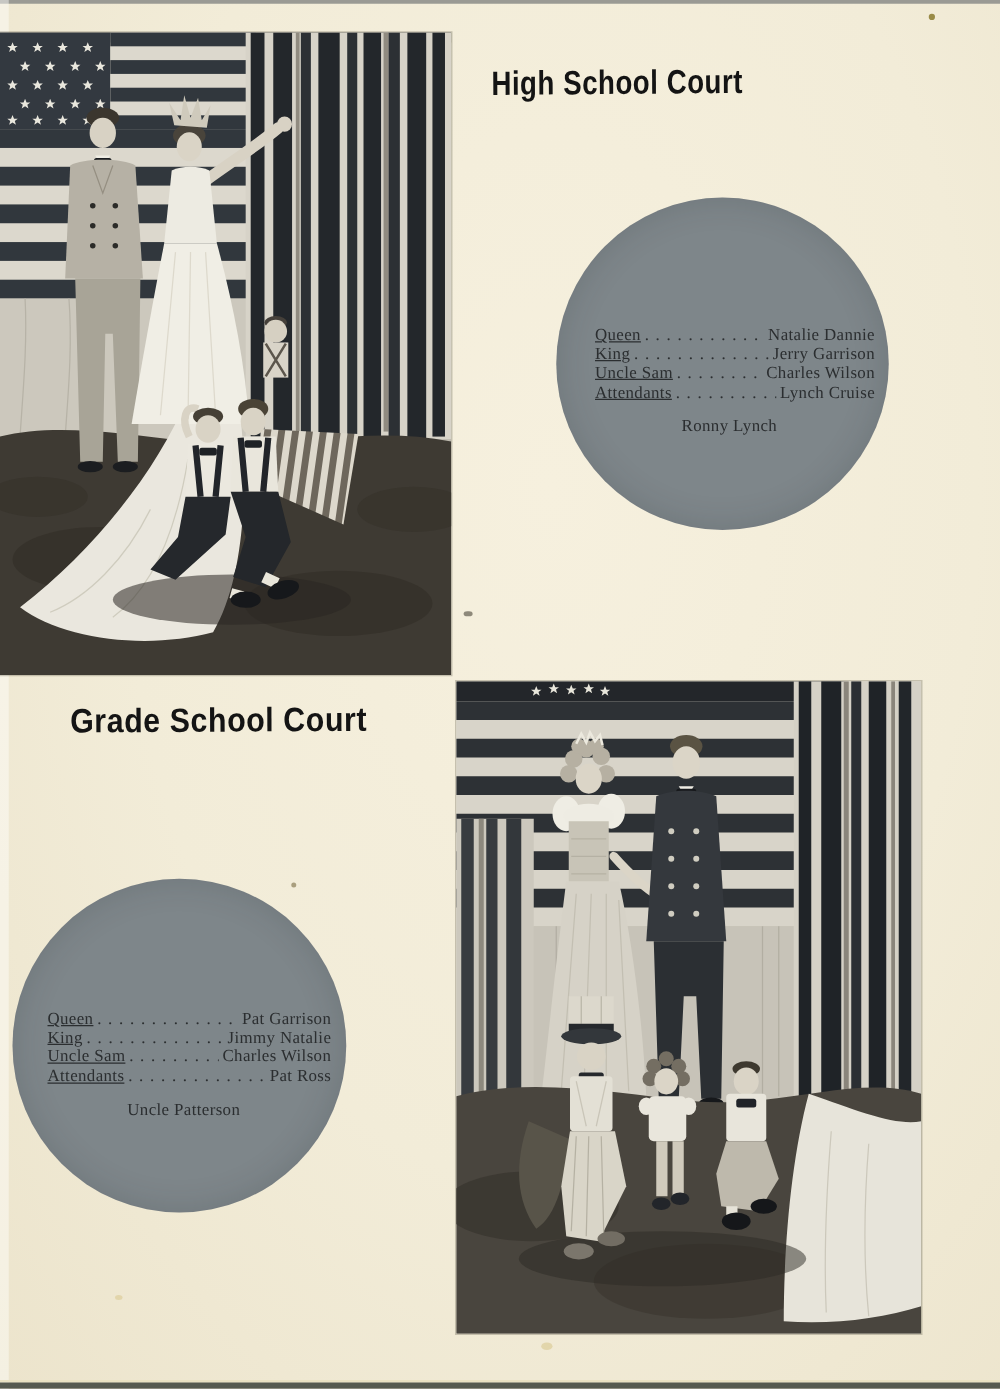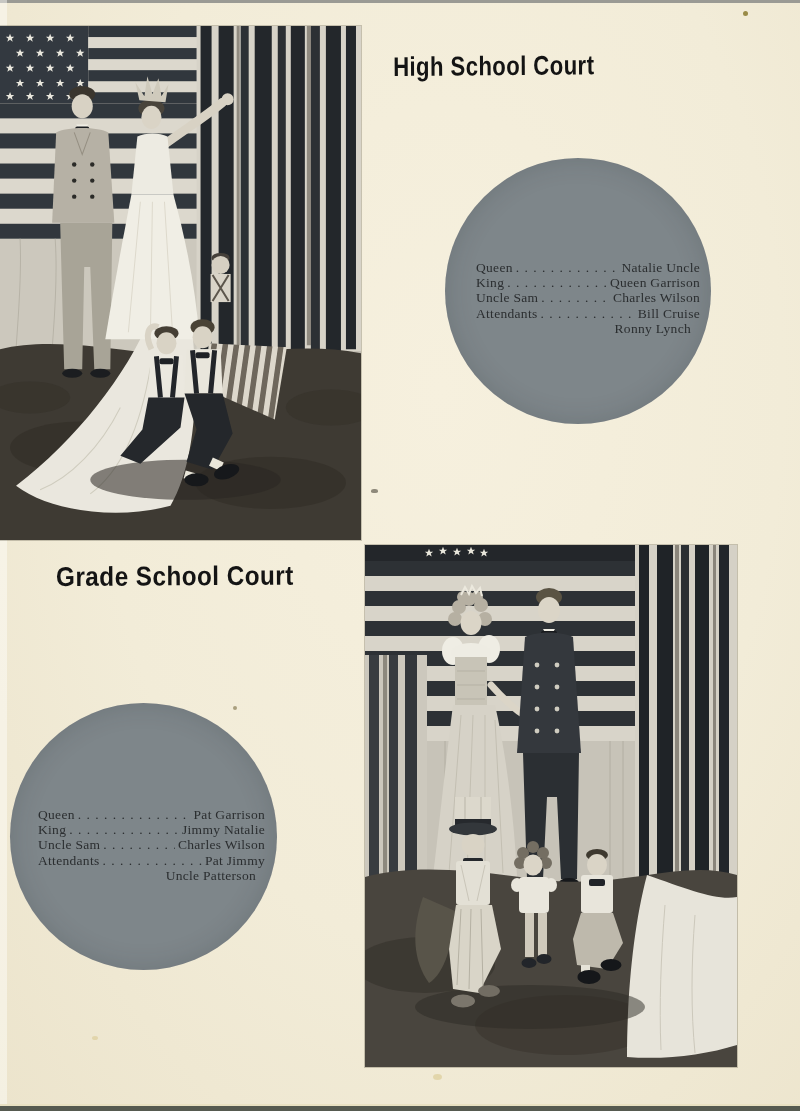--- a/index.html
+++ b/index.html
@@ -30,24 +30,24 @@
     position:absolute;border-radius:50%;background:#7e868a;
     box-shadow:inset 0 0 26px rgba(40,46,50,.18);
   }
   .circle-hs{left:445px;top:158px;width:266px;height:266px;}
   .circle-gs{left:10px;top:703px;width:267px;height:267px;}
 
   .court-list{position:absolute;color:#2b2e30;font-size:13.5px;line-height:15.2px;letter-spacing:.3px;}
   .circle-hs .court-list{left:31px;top:102px;width:224px;}
   .circle-gs .court-list{left:28px;top:104px;width:227px;}
   .row{display:flex;align-items:baseline;white-space:pre;}
-  .row .label{flex:0 0 auto;}
+  .row .label{flex:0 0 auto;text-decoration:underline;}
   .row .dots{flex:1 1 auto;overflow:hidden;white-space:nowrap;margin:0 3px;letter-spacing:1px;}
   .row .name{flex:0 0 auto;}
-  .row.cont{justify-content:flex-end;padding-right:9px;}
+  .row.cont{justify-content:center;padding-right:9px;margin-top:12px;}
 
   .speck{position:absolute;border-radius:50%;}
   .speck-a{left:743px;top:11px;width:5px;height:5px;background:#8a7a2e;opacity:.85;}
   .speck-b{left:371px;top:489px;width:7px;height:4px;background:#4a4438;opacity:.6;border-radius:40%;}
   .speck-c{left:233px;top:706px;width:4px;height:4px;background:#6e5f33;opacity:.55;}
   .speck-d{left:433px;top:1074px;width:9px;height:6px;background:#d9c88f;opacity:.6;}
   .speck-e{left:92px;top:1036px;width:6px;height:4px;background:#d8c68c;opacity:.55;}
 </style>
 </head>
 <body>
@@ -195,36 +195,36 @@
   </div>
 
   <div class="heading heading-hs">High School Court</div>
   <div class="heading heading-gs">Grade School Court</div>
 
   <div class="circle circle-hs">
     <div class="court-list">
       <div class="row">
         <span class="label">Queen</span>
         <span class="dots">. . . . . . . . . . . . . . . . . . . . . . . . . . . . . .</span>
-        <span class="name">Natalie Uncle</span>
+        <span class="name">Natalie Dannie</span>
       </div>
       <div class="row">
         <span class="label">King</span>
         <span class="dots">. . . . . . . . . . . . . . . . . . . . . . . . . . . . . .</span>
-        <span class="name">Queen Garrison</span>
+        <span class="name">Jerry Garrison</span>
       </div>
       <div class="row">
         <span class="label">Uncle Sam</span>
         <span class="dots">. . . . . . . . . . . . . . . . . . . . . . . . . . . . . .</span>
         <span class="name">Charles Wilson</span>
       </div>
       <div class="row">
         <span class="label">Attendants</span>
         <span class="dots">. . . . . . . . . . . . . . . . . . . . . . . . . . . . . .</span>
-        <span class="name">Bill Cruise</span>
+        <span class="name">Lynch Cruise</span>
       </div>
       <div class="row cont">
         <span class="label"></span>
         
         <span class="name">Ronny Lynch</span>
       </div>
     </div>
   </div>
 
   <div class="circle circle-gs">
@@ -240,21 +240,21 @@
         <span class="name">Jimmy Natalie</span>
       </div>
       <div class="row">
         <span class="label">Uncle Sam</span>
         <span class="dots">. . . . . . . . . . . . . . . . . . . . . . . . . . . . . .</span>
         <span class="name">Charles Wilson</span>
       </div>
       <div class="row">
         <span class="label">Attendants</span>
         <span class="dots">. . . . . . . . . . . . . . . . . . . . . . . . . . . . . .</span>
-        <span class="name">Pat Jimmy</span>
+        <span class="name">Pat Ross</span>
       </div>
       <div class="row cont">
         <span class="label"></span>
         
         <span class="name">Uncle Patterson</span>
       </div>
     </div>
   </div>
 
   <div class="photo photo-gs" aria-label="Girl in a long gown with tiara arm-in-arm with a boy in a dark double-breasted suit before flag stripes and striped curtains; three small children, one wearing an Uncle Sam top hat, sit on a dark mound with a white train at right.">

